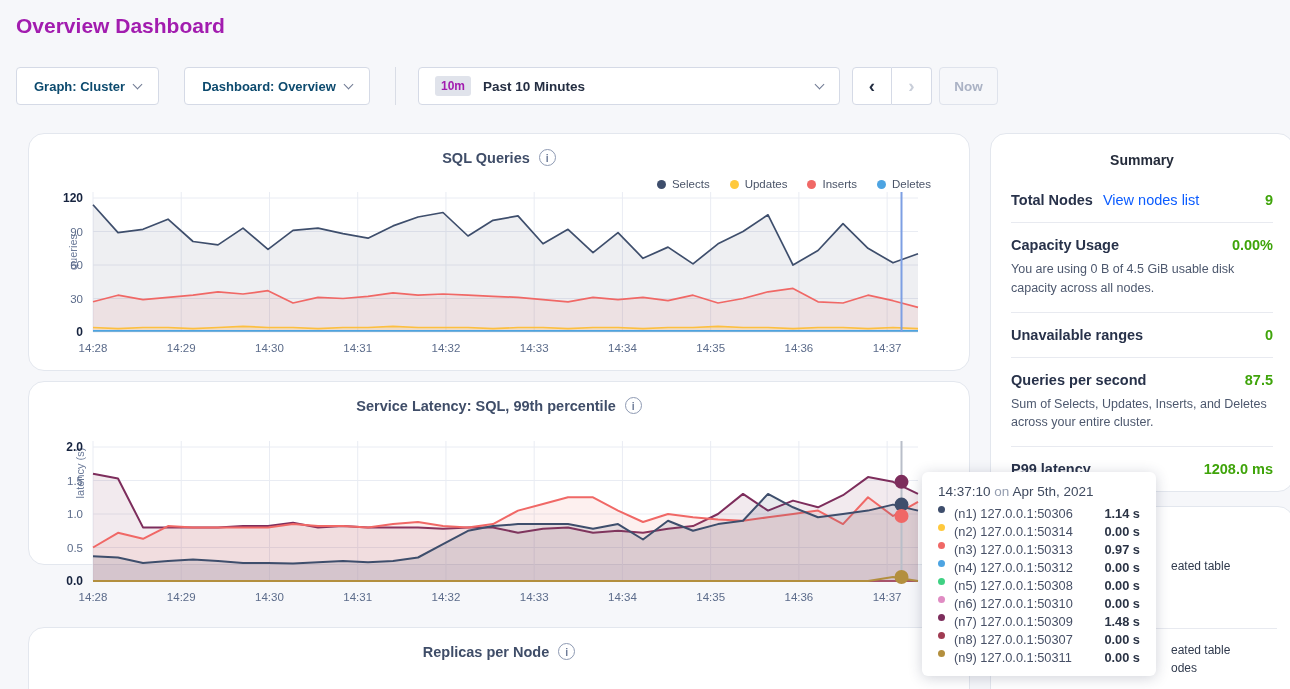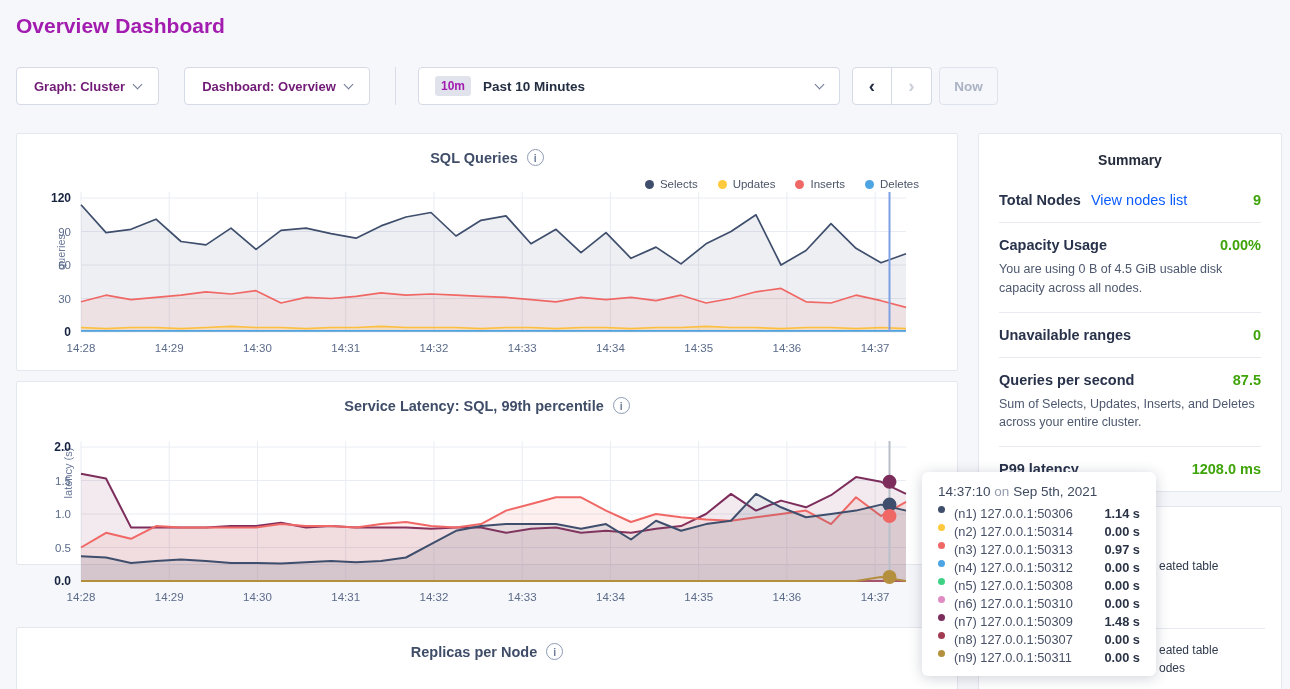--- a/index.html
+++ b/index.html
@@ -7,42 +7,42 @@
   .page { position:relative; width:1290px; height:689px; background:#f6f7fa; overflow:hidden;
           font-family:"Liberation Sans", sans-serif; color:#242b3a; }
 
   
   .page-title { position:absolute; left:16px; top:14px; font-size:21px; font-weight:600; color:#a21caf; }
 
   .controls { position:absolute; left:0; top:67px; width:100%; height:39px; }
   .dropdown, .time-selector, .nav-btn, .now-btn {
       background:#fff; border:1px solid #d5dae6; border-radius:4px; height:38px;
       display:flex; align-items:center; cursor:pointer; }
-  .dropdown { position:absolute; justify-content:center; gap:9px; font-size:13px; font-weight:700; color:#701a75; }
+  .dropdown { position:absolute; justify-content:center; gap:9px; font-size:13px; font-weight:700; color:#0c4a6e; }
   #dd-graph { left:16px; width:143px; }
   #dd-dashboard { left:184px; width:186px; }
   .chev { width:7px; height:7px; border-right:1.6px solid #6f7a93; border-bottom:1.6px solid #6f7a93;
           transform:rotate(45deg); margin-top:-4px; }
   .v-divider { position:absolute; left:395px; top:0; width:1px; height:38px; background:#d9dde6; }
 
   .time-selector { position:absolute; left:418px; width:422px; padding:0 16px; gap:12px; }
   .time-badge { background:#e0e3eb; border-radius:3px; font-size:12px; font-weight:700; color:#a21caf;
                 padding:3px 6px; }
   .time-label { font-size:13.5px; font-weight:700; color:#242e42; flex:1; }
   .nav-group { position:absolute; left:852px; display:flex; }
   .nav-btn { width:40px; justify-content:center; font-size:19px; font-weight:700; border-radius:0; }
   .nav-btn:first-child { border-radius:4px 0 0 4px; }
   .nav-btn:last-child { border-radius:0 4px 4px 0; border-left:none; }
   .nav-prev { color:#242e42; }
   .nav-next { color:#c9ced9; }
   .now-btn { position:absolute; left:939px; width:59px; justify-content:center;
              font-size:13.5px; font-weight:700; color:#aab2c4; background:#f6f7fa; border-color:#dfe3ec; }
 
   
-  .card { position:absolute; background:#fff; border:1px solid #e3e7ee; border-radius:2px; }
+  .card { position:absolute; background:#fff; border:1px solid #e3e7ee; border-radius:16px;margin-left:12px; }
   #card-chart1 { left:16px; top:133px; width:942px; height:238px; }
   #card-chart2 { left:16px; top:381px; width:942px; height:184px; }
   #card-chart3 { left:16px; top:627px; width:942px; height:80px; }
   #card-summary { left:978px; top:133px; width:304px; height:359px; }
   #card-events  { left:978px; top:506px; width:304px; height:200px; }
 
   .chart-title-row { position:absolute; left:0; top:15px; width:100%; display:flex;
                      justify-content:center; align-items:center; gap:9px; }
   .chart-title { font-size:14.5px; font-weight:700; color:#3f4d68; }
   .info-icon { width:17px; height:17px; border:1.2px solid #8e9ab3; border-radius:50%;
@@ -284,21 +284,21 @@
     <div class="event-frag" style="left:180px; top:52px;">eated table</div>
     <div class="events-divider" style="top:121px;"></div>
     <div class="event-frag" style="left:180px; top:136px;">eated table</div>
     <div class="event-frag" style="left:180px; top:154px;">odes</div>
   </div>
 
   <div class="tooltip">
     <div class="tt-header">
       <span>14:37:10</span>
       <span class="tt-on">on</span>
-      <span>Sep 5th, 2021</span>
+      <span>Apr 5th, 2021</span>
     </div>
     <div id="tooltip-rows">
         <div class="tt-row">
           <span class="tt-dot" style="background: rgb(62, 78, 108);"></span>
           <span class="tt-node">(n1) 127.0.0.1:50306</span>
           <span class="tt-value">1.14 s</span>
         </div>
         <div class="tt-row">
           <span class="tt-dot" style="background: rgb(255, 201, 61);"></span>
           <span class="tt-node">(n2) 127.0.0.1:50314</span>

